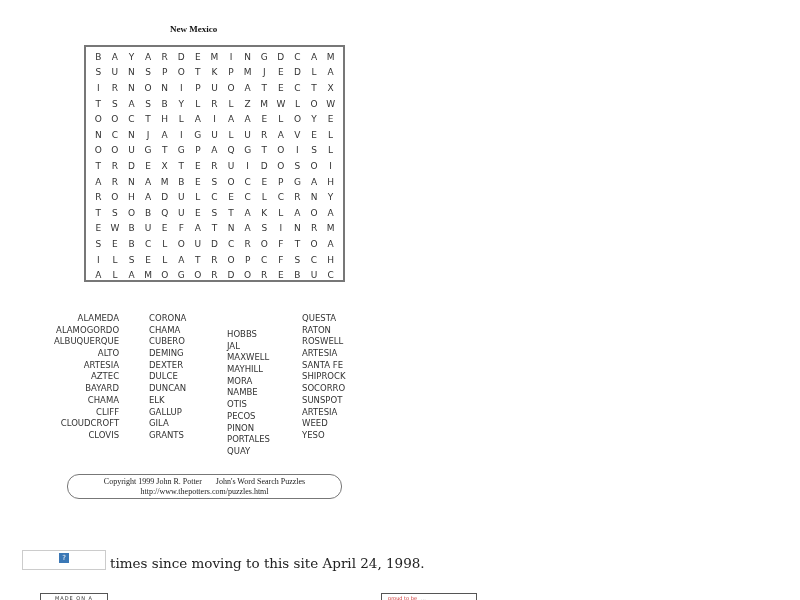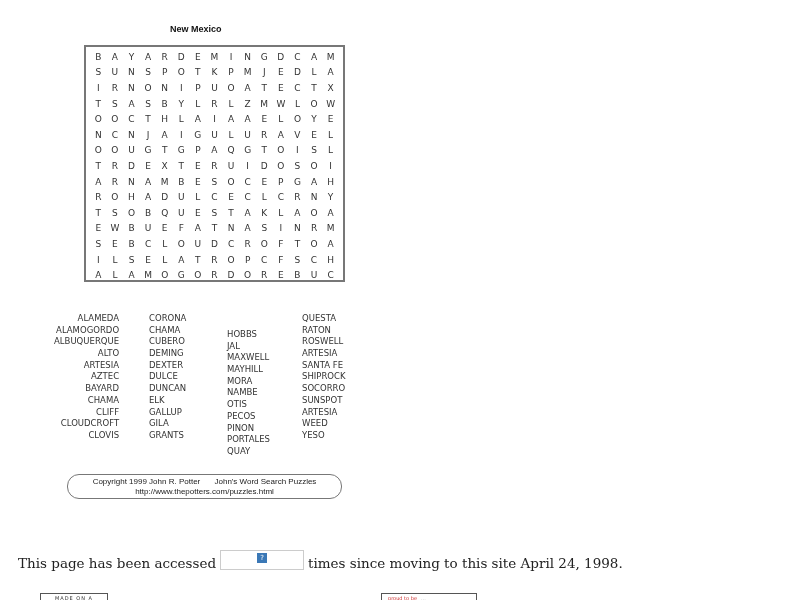--- a/index.html
+++ b/index.html
@@ -3,21 +3,21 @@
 <meta charset="utf-8">
 <style>
   html, body { margin: 0; padding: 0; }
   body {
     width: 800px; height: 600px; overflow: hidden;
     background: #ffffff; position: relative;
     font-family: "DejaVu Serif", serif; color: #222;
   }
   .title {
     position: absolute; left: 170px; top: 24px;
-    font-family: Liberation Sans, sans-serif; font-size: 9px; font-weight: bold;
+    font-family: Liberation Serif, serif; font-size: 9px; font-weight: bold;
     color: #111;
   }
   .grid {
     position: absolute; left: 84px; top: 45px;
     width: 261px; height: 237px;
     border: 2px solid #777; box-sizing: border-box;
     padding: 2px 4px;
   }
   .grid-row {
     display: flex; height: 15.6px; align-items: center;
@@ -32,21 +32,21 @@
   }
   .word { height: 11.7px; line-height: 11.7px; white-space: nowrap; }
   .col1 { left: 54px; text-align: right; }
   .col2 { left: 149px; }
   .col3 { left: 227px; margin-top: 16px; }
   .col4 { left: 302px; }
   .copyright {
     position: absolute; left: 67px; top: 474px;
     width: 275px; height: 25px;
     border: 1.5px solid #777; border-radius: 12px; box-sizing: border-box;
-    font-family: Liberation Sans, sans-serif; font-size: 8px; color: #222;
+    font-family: Liberation Serif, serif; font-size: 8px; color: #222;
     text-align: center; line-height: 10px; padding-top: 2px;
   }
   .copyright .line1 span { margin: 0 6px; }
   .access {
     position: absolute; left: 18px; top: 553px;
     font-family: "DejaVu Serif", serif; font-size: 13.5px; color: #222;
     display: flex; align-items: center; white-space: nowrap;
   }
   .counter {
     display: inline-block; width: 82px; height: 18px;
@@ -391,21 +391,20 @@
 
 <div class="copyright">
   <div class="line1">
     <span>Copyright 1999 John R. Potter</span>
     <span>John's Word Search Puzzles</span>
   </div>
   <div>http://www.thepotters.com/puzzles.html</div>
 </div>
 
 <div class="access">
-  <span>This page has been accessed</span>
   <span class="counter">
     <span class="qicon">?</span>
   </span>
   <span>times since moving to this site April 24, 1998.</span>
 </div>
 
 <div class="badge-made">MADE ON A</div>
 <span class="dots" style="left:140px">.</span>
 <span class="dots" style="left:187px">.</span>
 <span class="dots" style="left:234px">.</span>

